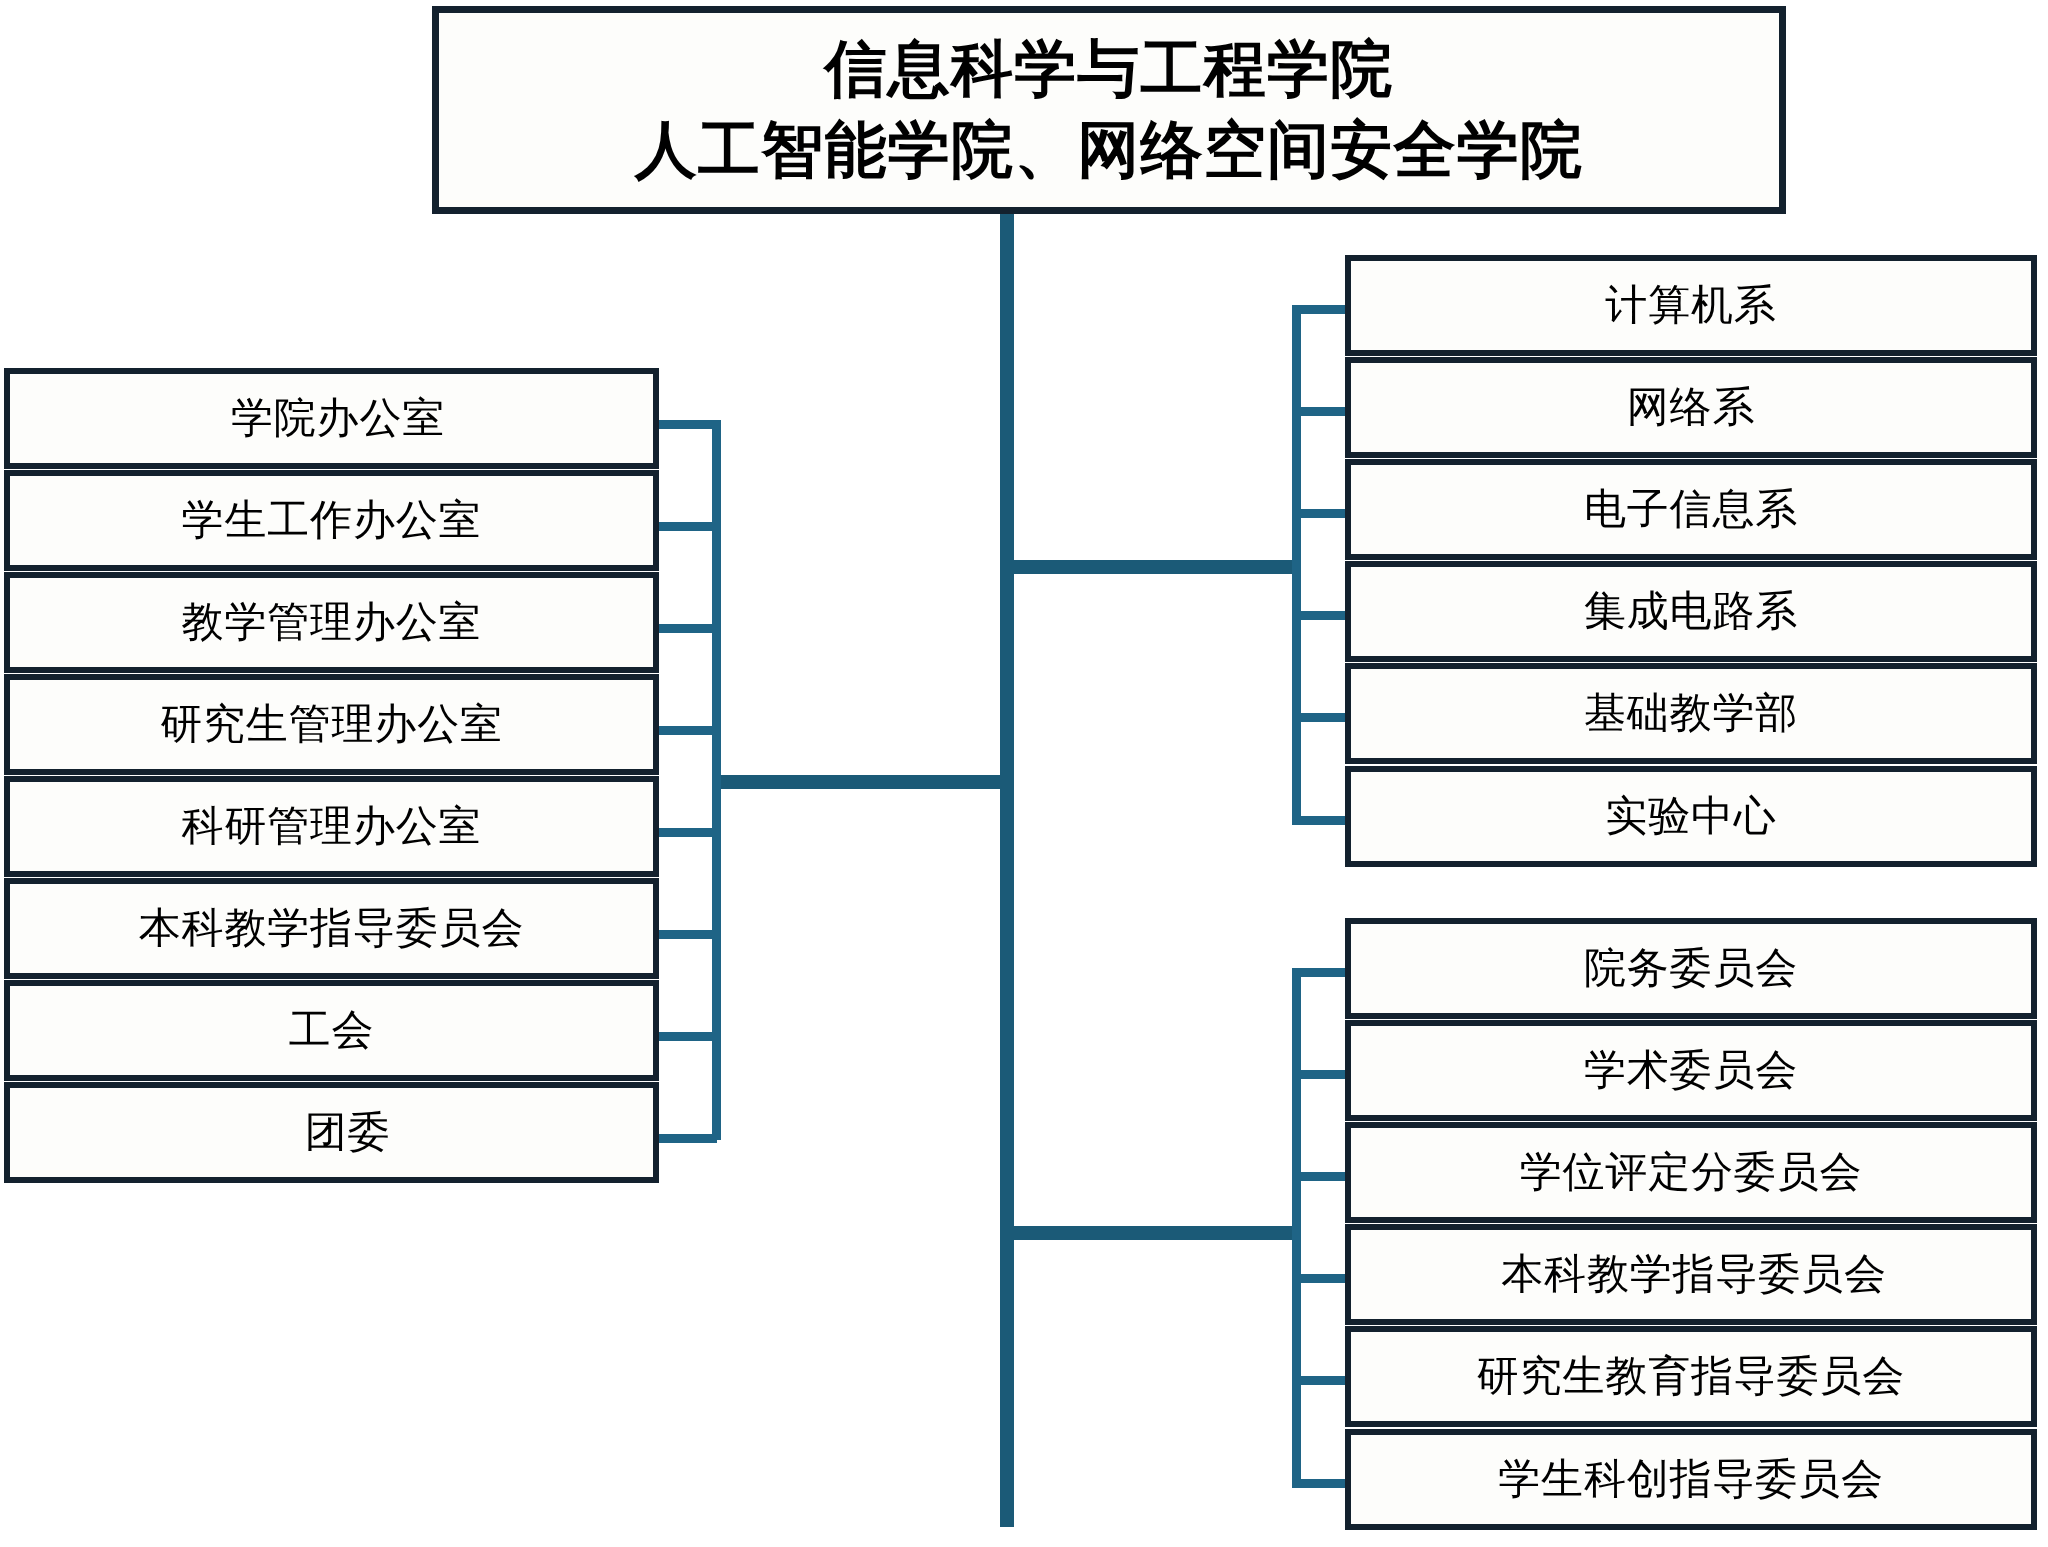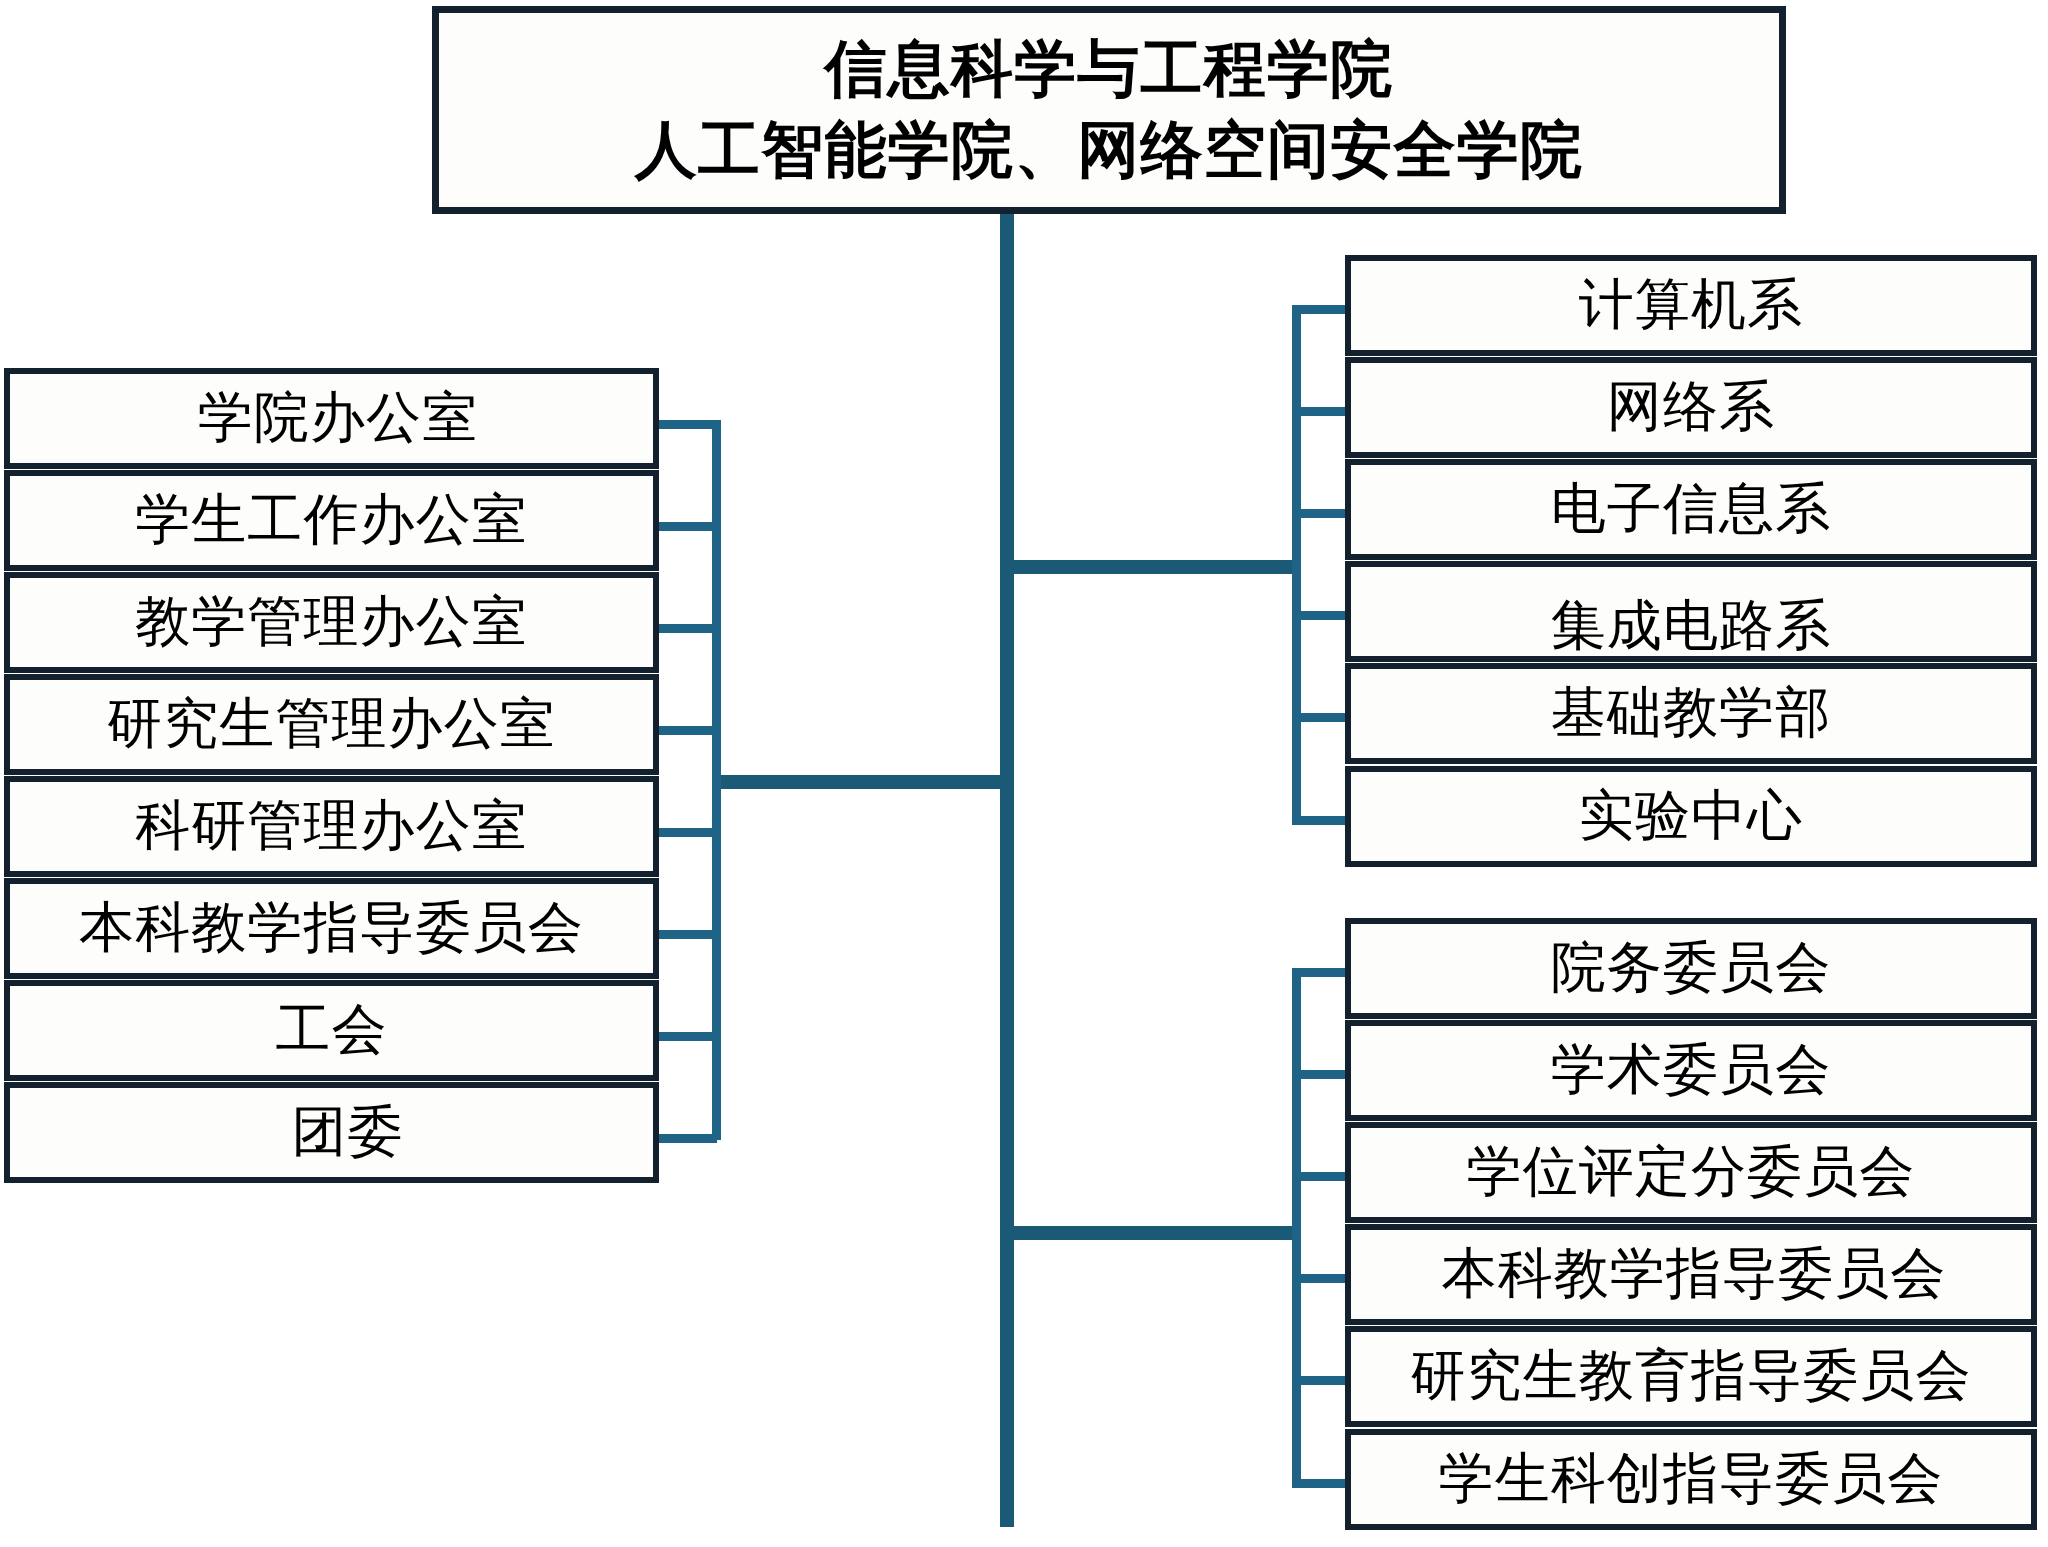--- a/index.html
+++ b/index.html
@@ -45,21 +45,21 @@
     width: 1354px;
     height: 208px;
     border-width: 7px;
     font-size: 62px;
     font-weight: bold;
   }
   #root-box .node-label { line-height: 1.30; }
 
   
   .leaf {
-    font-size: 55px;
+    font-size: 42px;
     height: 101px;
   }
 
   
   .left-col { left: 4px; width: 655px; }
 
   
   .right-col { left: 1345px; width: 692px; }
 
   
@@ -143,21 +143,21 @@
 
   <div class="node-box leaf right-col" style="top:255px;">
     <span class="node-label">计算机系</span>
   </div>
   <div class="node-box leaf right-col" style="top:357px;">
     <span class="node-label">网络系</span>
   </div>
   <div class="node-box leaf right-col" style="top:459px;">
     <span class="node-label">电子信息系</span>
   </div>
-  <div class="node-box leaf right-col" style="top:561px;align-items:flex-end;">
+  <div class="node-box leaf right-col" style="top:561px;">
     <span class="node-label">集成电路系</span>
   </div>
   <div class="node-box leaf right-col" style="top:663px;">
     <span class="node-label">基础教学部</span>
   </div>
   <div class="node-box leaf right-col" style="top:766px;">
     <span class="node-label">实验中心</span>
   </div>
 
   <div class="node-box leaf right-col" style="top:918px;">

